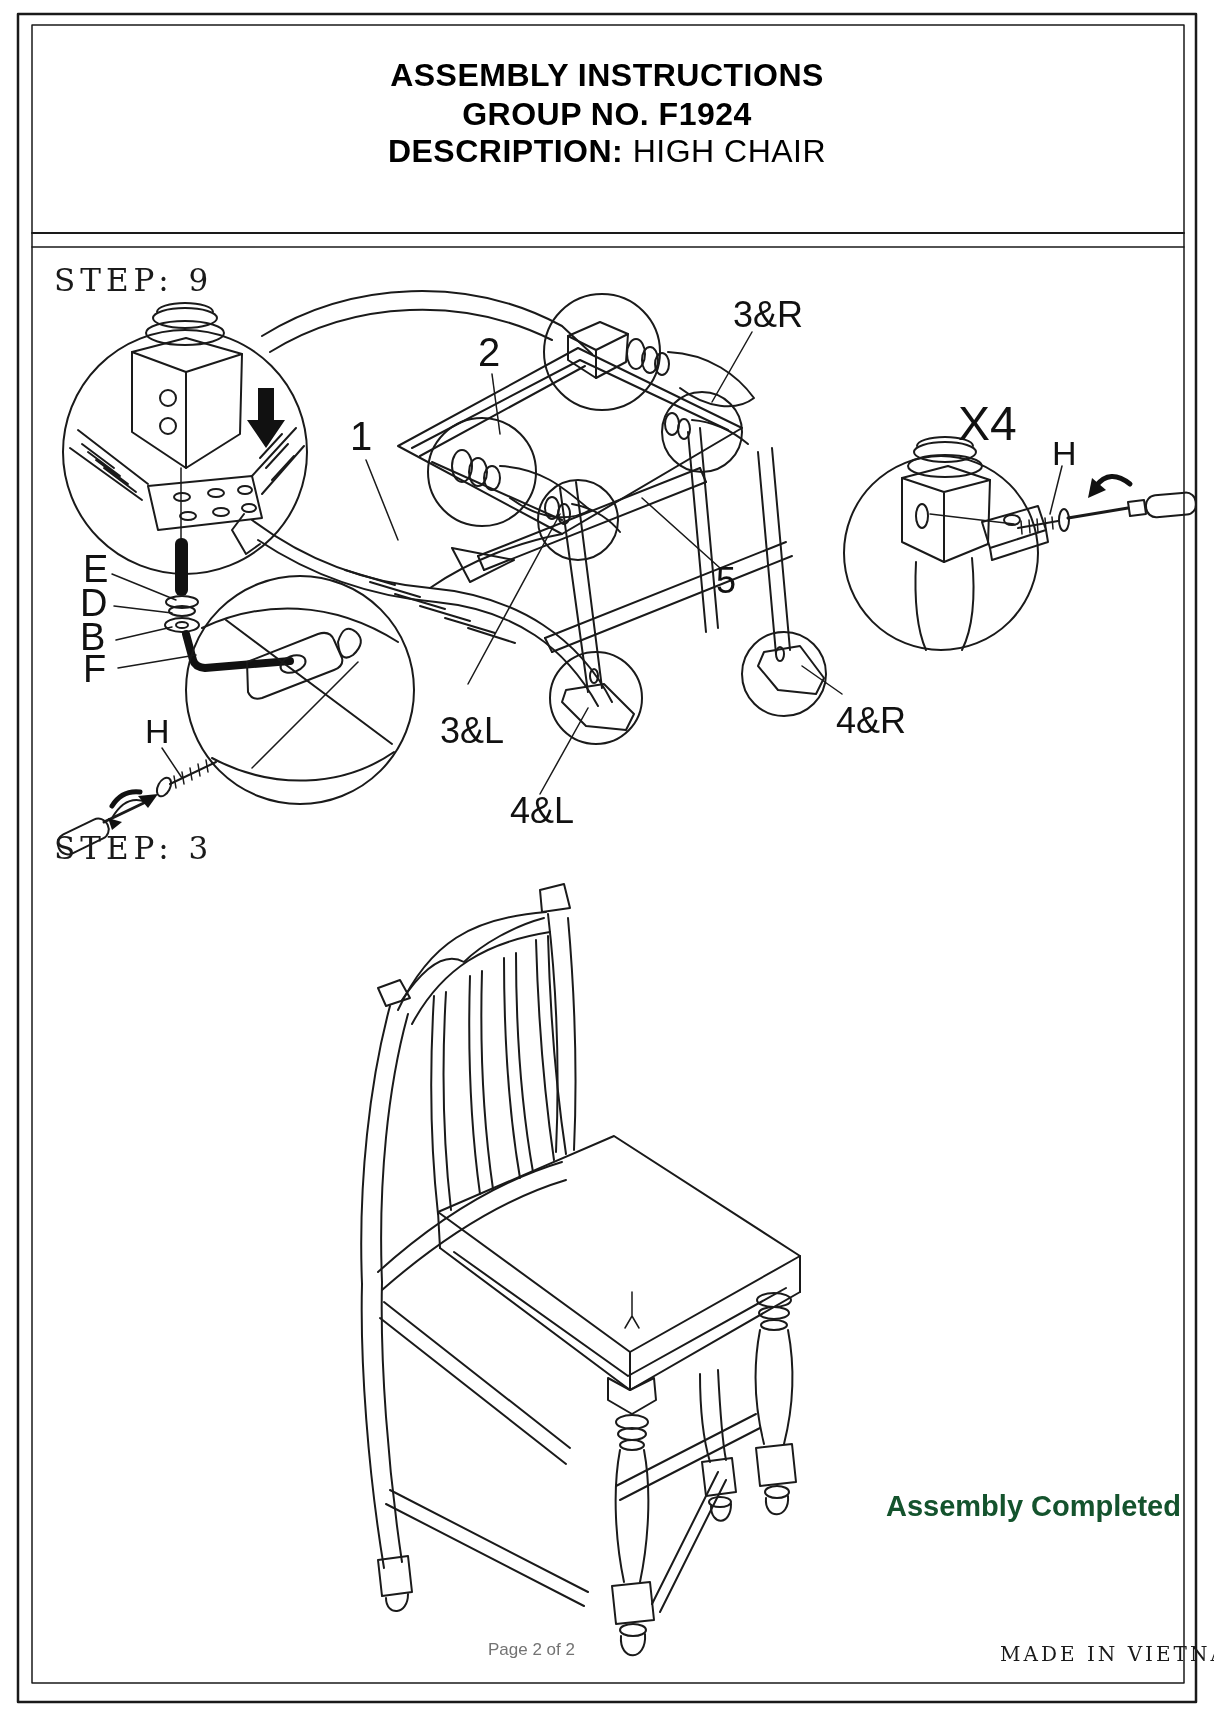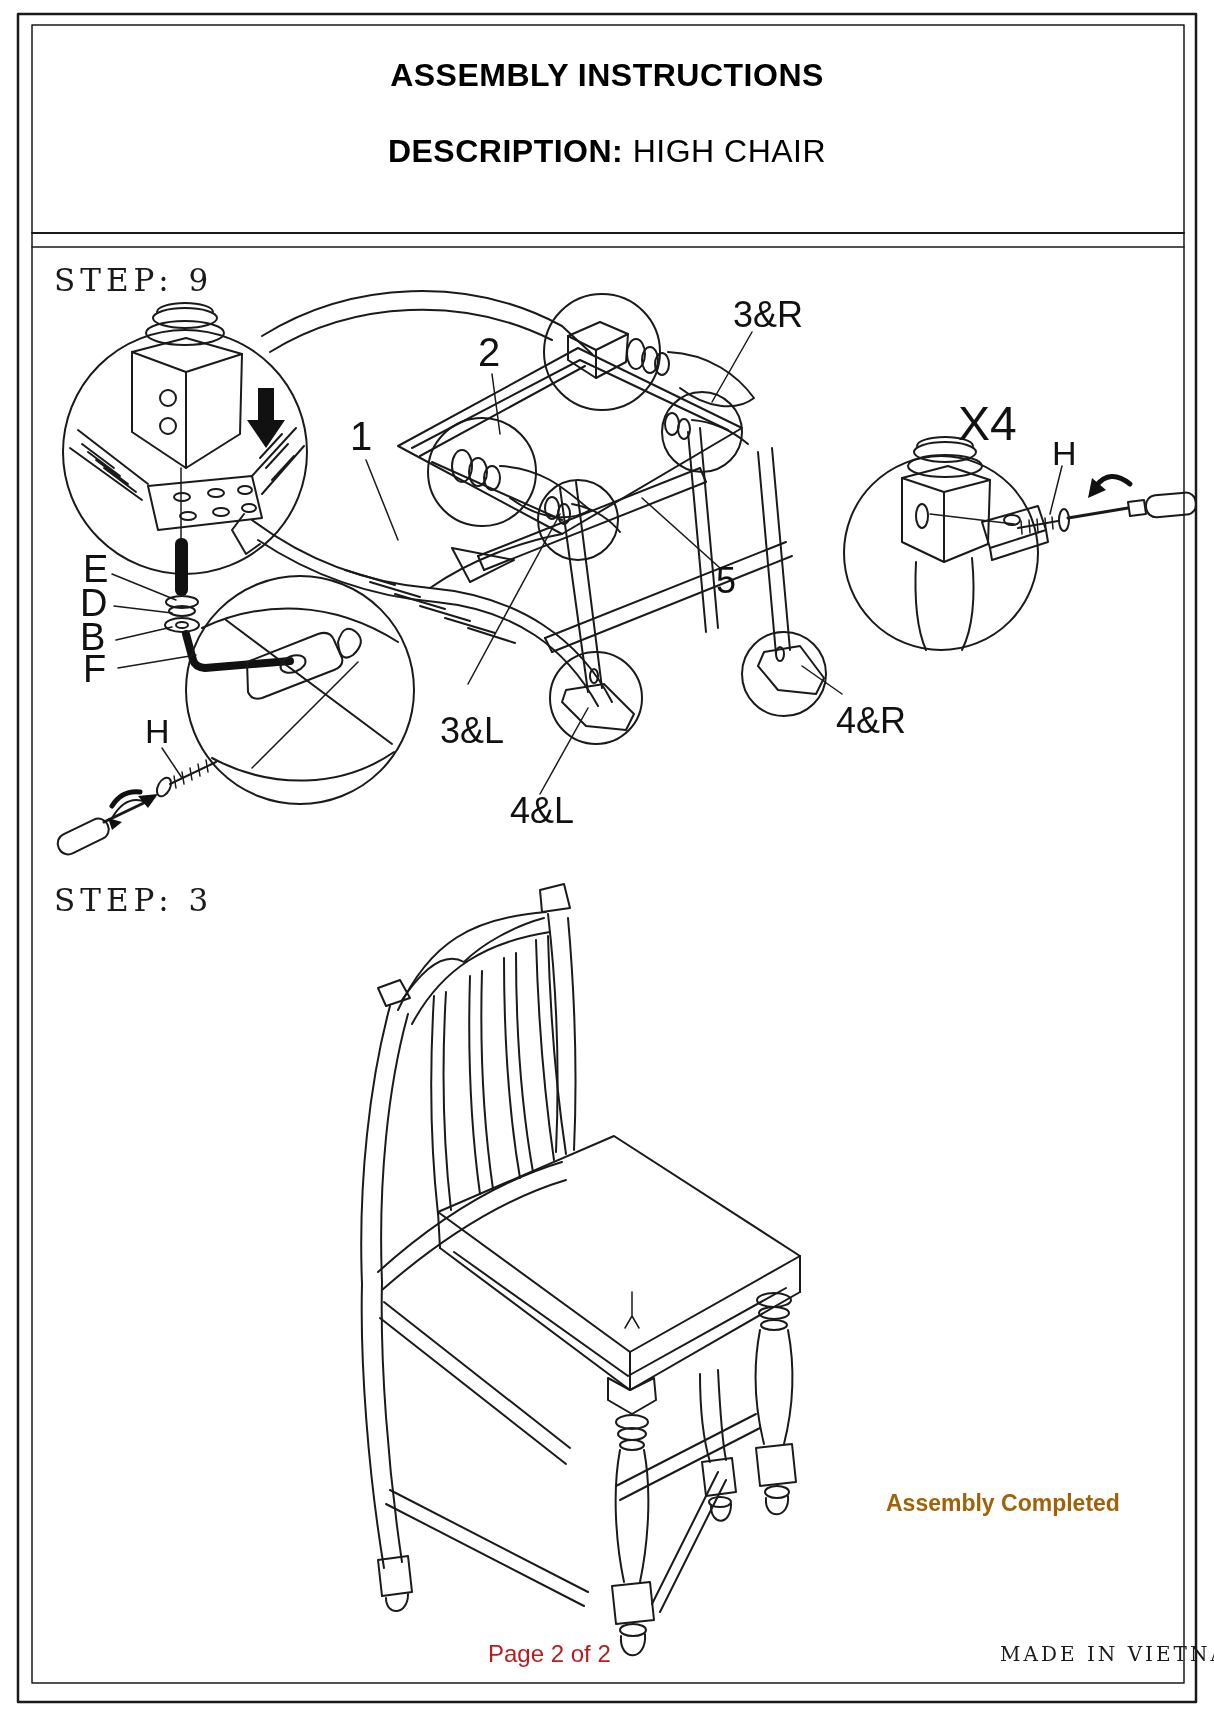--- a/index.html
+++ b/index.html
@@ -9,22 +9,22 @@
     margin:0 auto;
   }
   .abs{position:absolute;white-space:nowrap;}
   .title-line{width:1214px;text-align:center;font-weight:bold;font-size:32px;letter-spacing:.5px;}
   .title-line .reg{font-weight:normal;}
   .step-head{font-family:"DejaVu Serif", serif;font-size:31px;letter-spacing:5px;color:#1a1a1a;}
   .part-label{font-size:36px;color:#111;}
   .big-num{font-size:40px;}
   .hw-label{font-size:38px;color:#111;}
   .qty-label{font-size:48px;color:#111;}
-  .done-label{font-size:23px;font-weight:bold;color:#a16207;}
-  .page-num{font-size:24px;color:#b91c1c;}
+  .done-label{font-size:29px;font-weight:bold;color:#14532d;}
+  .page-num{font-size:17px;color:#737373;}
   .made-in{font-family:"DejaVu Serif", serif;font-size:20px;letter-spacing:3px;color:#1a1a1a;}
   svg.art{position:absolute;left:0;top:0;}
   svg.art *{vector-effect:non-scaling-stroke;}
 </style>
 </head>
 <body>
 
 <div class="page">
 
   <svg class="art" width="1214" height="1717" viewBox="0 0 1214 1717" fill="none" stroke="#1a1a1a" stroke-width="2" stroke-linecap="round" stroke-linejoin="round">
@@ -261,24 +261,25 @@
       <path d="M711,1506 C711,1526 731,1526 731,1504"></path>
 
       <path d="M384,1302 L570,1448 M380,1318 L566,1464"></path>
       <path d="M390,1490 L588,1592 M386,1504 L584,1606"></path>
       <path d="M616,1486 L756,1414 M620,1500 L760,1428"></path>
       <path d="M652,1604 L718,1472 M660,1612 L726,1480"></path>
     </g>
   </svg>
 
   <div class="abs title-line" style="left:0;top:57px;">ASSEMBLY INSTRUCTIONS</div>
+  <div class="abs title-line" style="left:0;top:96px;">GROUP NO. F1924</div>
   <div class="abs title-line" style="left:0;top:133px;"><span>DESCRIPTION:</span><span class="reg"> HIGH CHAIR</span></div>
 
   <div class="abs step-head" style="left:54px;top:262px;">STEP: 9</div>
-  <div class="abs step-head" style="left:54px;top:882px;">STEP: 3</div>
+  <div class="abs step-head" style="left:54px;top:830px;">STEP: 3</div>
 
   <div class="abs part-label big-num" style="left:350px;top:414px;">1</div>
   <div class="abs part-label big-num" style="left:478px;top:330px;">2</div>
   <div class="abs part-label" style="left:733px;top:294px;">3&amp;R</div>
   <div class="abs part-label" style="left:440px;top:680px;margin-top:30px;">3&amp;L</div>
   <div class="abs part-label" style="left:836px;top:700px;">4&amp;R</div>
   <div class="abs part-label" style="left:510px;top:790px;">4&amp;L</div>
   <div class="abs part-label" style="left:716px;top:560px;">5</div>
 
   <div class="abs hw-label" style="left:83px;top:548px;">E</div>

